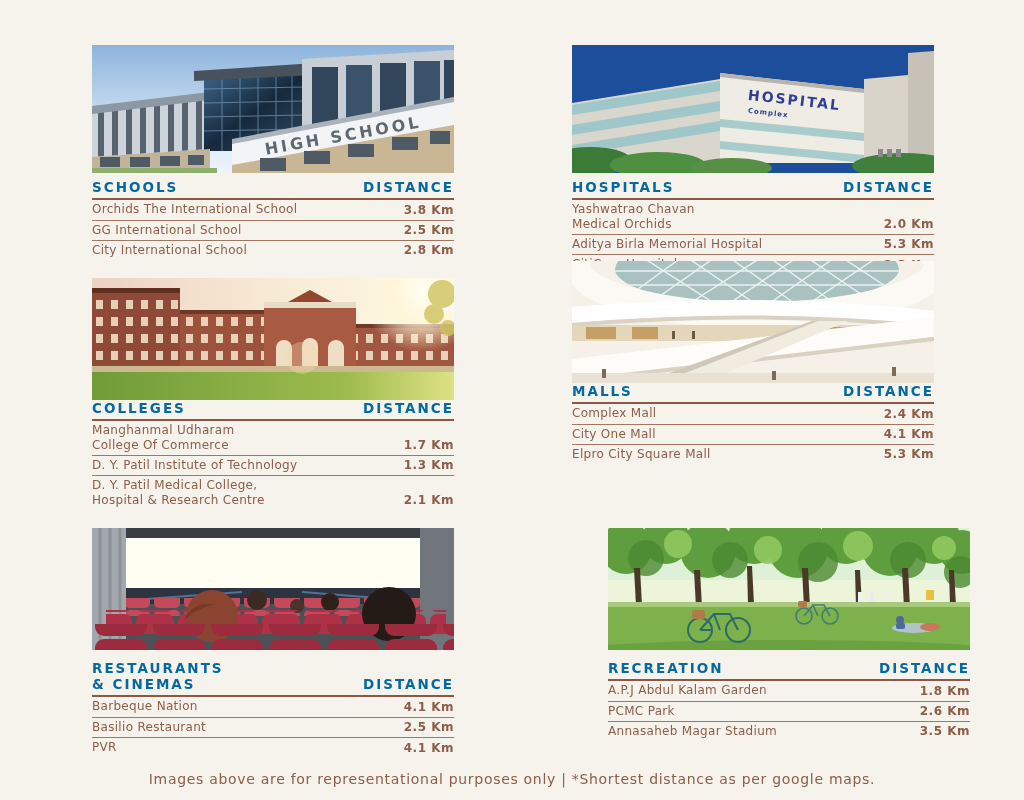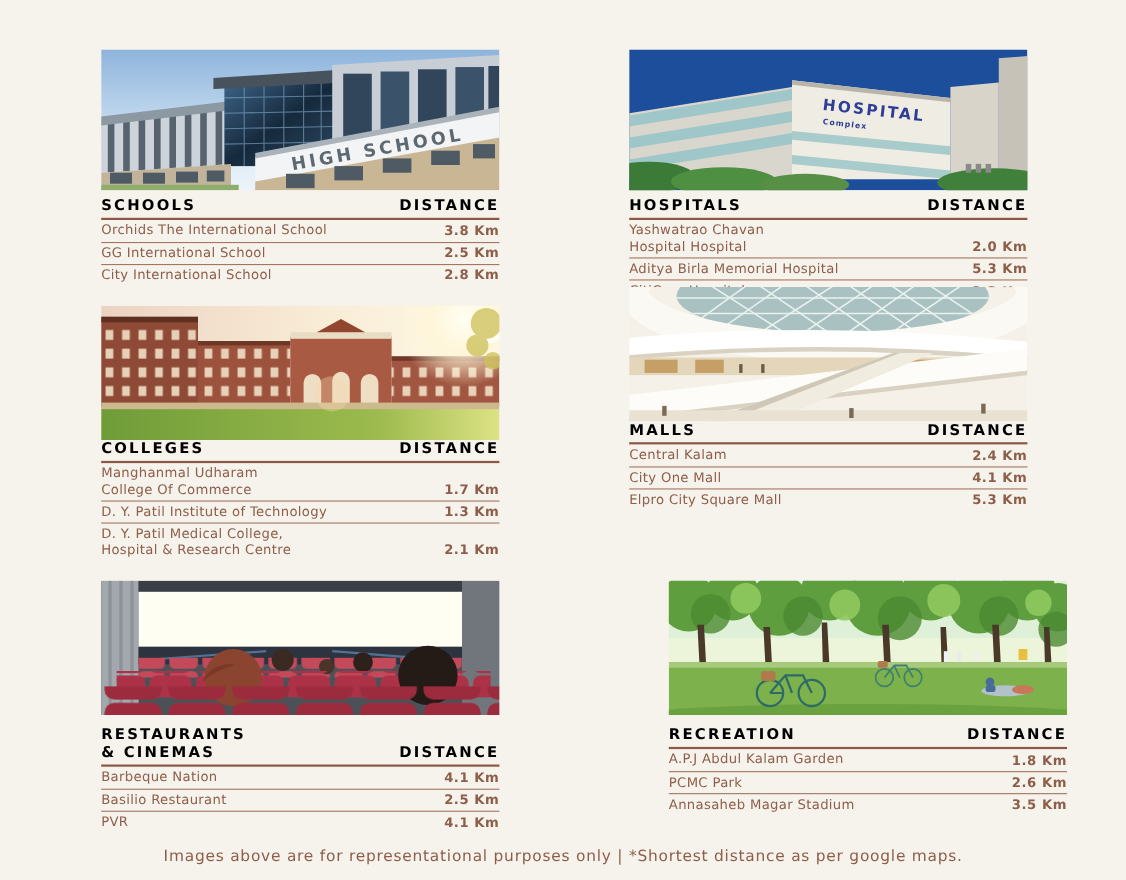--- a/index.html
+++ b/index.html
@@ -16,21 +16,21 @@
   .sec-restaurants { left:92px;  top:528px; }
   .sec-recreation  { left:572px; top:528px;margin-left:36px; }
   .photo { display:block; width:362px; }
   .mt-a { margin-top:6px; } .mt-b { } .mt-c { margin-top:10px; }
   .thead {
     display:flex; justify-content:space-between; align-items:flex-end;
     border-bottom:2px solid #8a5844; padding-bottom:3px;
   }
   .title {
     font-size:13.5px; font-weight:bold; letter-spacing:2px;
-    color:#000000; white-space:pre-line; line-height:1.2;
+    color:#0369a1; white-space:pre-line; line-height:1.2;
   }
   .row {
     display:flex; justify-content:space-between; align-items:flex-end; gap:9px;
     padding:2px 0 3px; border-bottom:1px solid #a3765f;
     color:#8d5e49; font-size:12px; letter-spacing:0.3px;
   }
   .row:last-child { border-bottom:0; }
   .name { white-space:pre-line; line-height:1.2; }
   .km   { white-space:nowrap; letter-spacing:0.5px;font-weight:bold; }
   .footer {
@@ -175,21 +175,21 @@
           <rect x="324" y="104" width="5" height="8"></rect>
         </g>
     </svg>
     <div class="table mt-a">
       <div class="thead">
         <span class="title">HOSPITALS</span>
         <span class="title">DISTANCE</span>
       </div>
       <div class="row">
         <span class="name">Yashwatrao Chavan
-Hospital Hospital</span>
+Medical Orchids</span>
         <span class="km">2.0 Km</span>
       </div>
       <div class="row">
         <span class="name">Aditya Birla Memorial Hospital</span>
         <span class="km">5.3 Km</span>
       </div>
       <div class="row">
         <span class="name">CitiCare Hospital</span>
         <span class="km">2.3 Km</span>
       </div>
@@ -319,21 +319,21 @@
           <rect x="200" y="110" width="4" height="9"></rect>
           <rect x="320" y="106" width="4" height="9"></rect>
         </g>
     </svg>
     <div class="table mt-b">
       <div class="thead">
         <span class="title">MALLS</span>
         <span class="title">DISTANCE</span>
       </div>
       <div class="row">
-        <span class="name">Central Kalam</span>
+        <span class="name">Complex Mall</span>
         <span class="km">2.4 Km</span>
       </div>
       <div class="row">
         <span class="name">City One Mall</span>
         <span class="km">4.1 Km</span>
       </div>
       <div class="row">
         <span class="name">Elpro City Square Mall</span>
         <span class="km">5.3 Km</span>
       </div>

